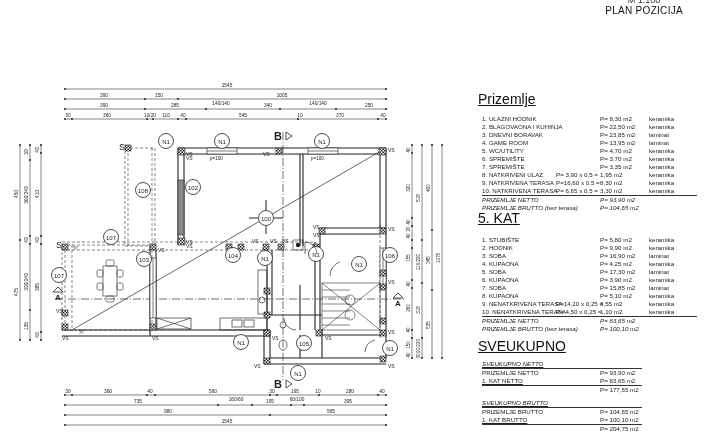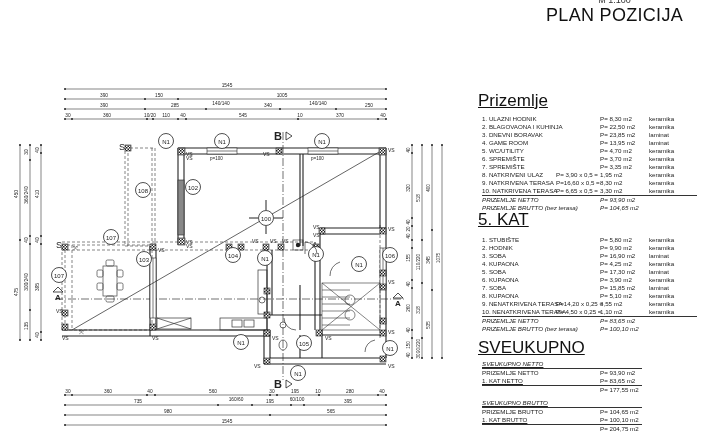--- a/index.html
+++ b/index.html
@@ -1,23 +1,23 @@
 <!DOCTYPE html>
 <html><head>
 <meta charset="utf-8">
 <style>
   html,body{margin:0;padding:0;background:#fff;}
   body{width:705px;height:440px;position:relative;overflow:hidden;font-family:"Liberation Sans",sans-serif;color:#111;}
   #plan{position:absolute;left:0;top:0;width:460px;height:440px;}
   #plan text{font-family:"Liberation Sans",sans-serif;fill:#222;}
   .hdr{position:absolute;right:22px;top:-4px;text-align:center;}
   .hdr .scale{font-size:9px;line-height:9px;color:#333;}
-  .hdr .title{font-size:18px;letter-spacing:0.3px;color:#111;}
+  .hdr .title{font-size:10px;letter-spacing:0.3px;color:#111;}
   .panel{position:absolute;left:478px;top:0;width:220px;font-size:6.2px;color:#222;}
-  .sec{position:absolute;left:0;font-size:17px;text-decoration:underline;color:#111;}
+  .sec{position:absolute;left:0;font-size:14px;text-decoration:underline;color:#111;}
   .rows{position:absolute;left:4px;width:215px;}
   .row{position:relative;height:8px;line-height:8px;white-space:nowrap;}
   .row .n{position:absolute;left:0;}
   .row .f{position:absolute;left:74px;}
   .row .p{position:absolute;left:118px;}
   .row .m{position:absolute;left:167px;}
   .row.ul{border-bottom:1px solid #333;}
   .tot{font-style:italic;}
   .sum .row .p{left:118px;}
   .sum .line{border-bottom:1px solid #333;width:160px;}

